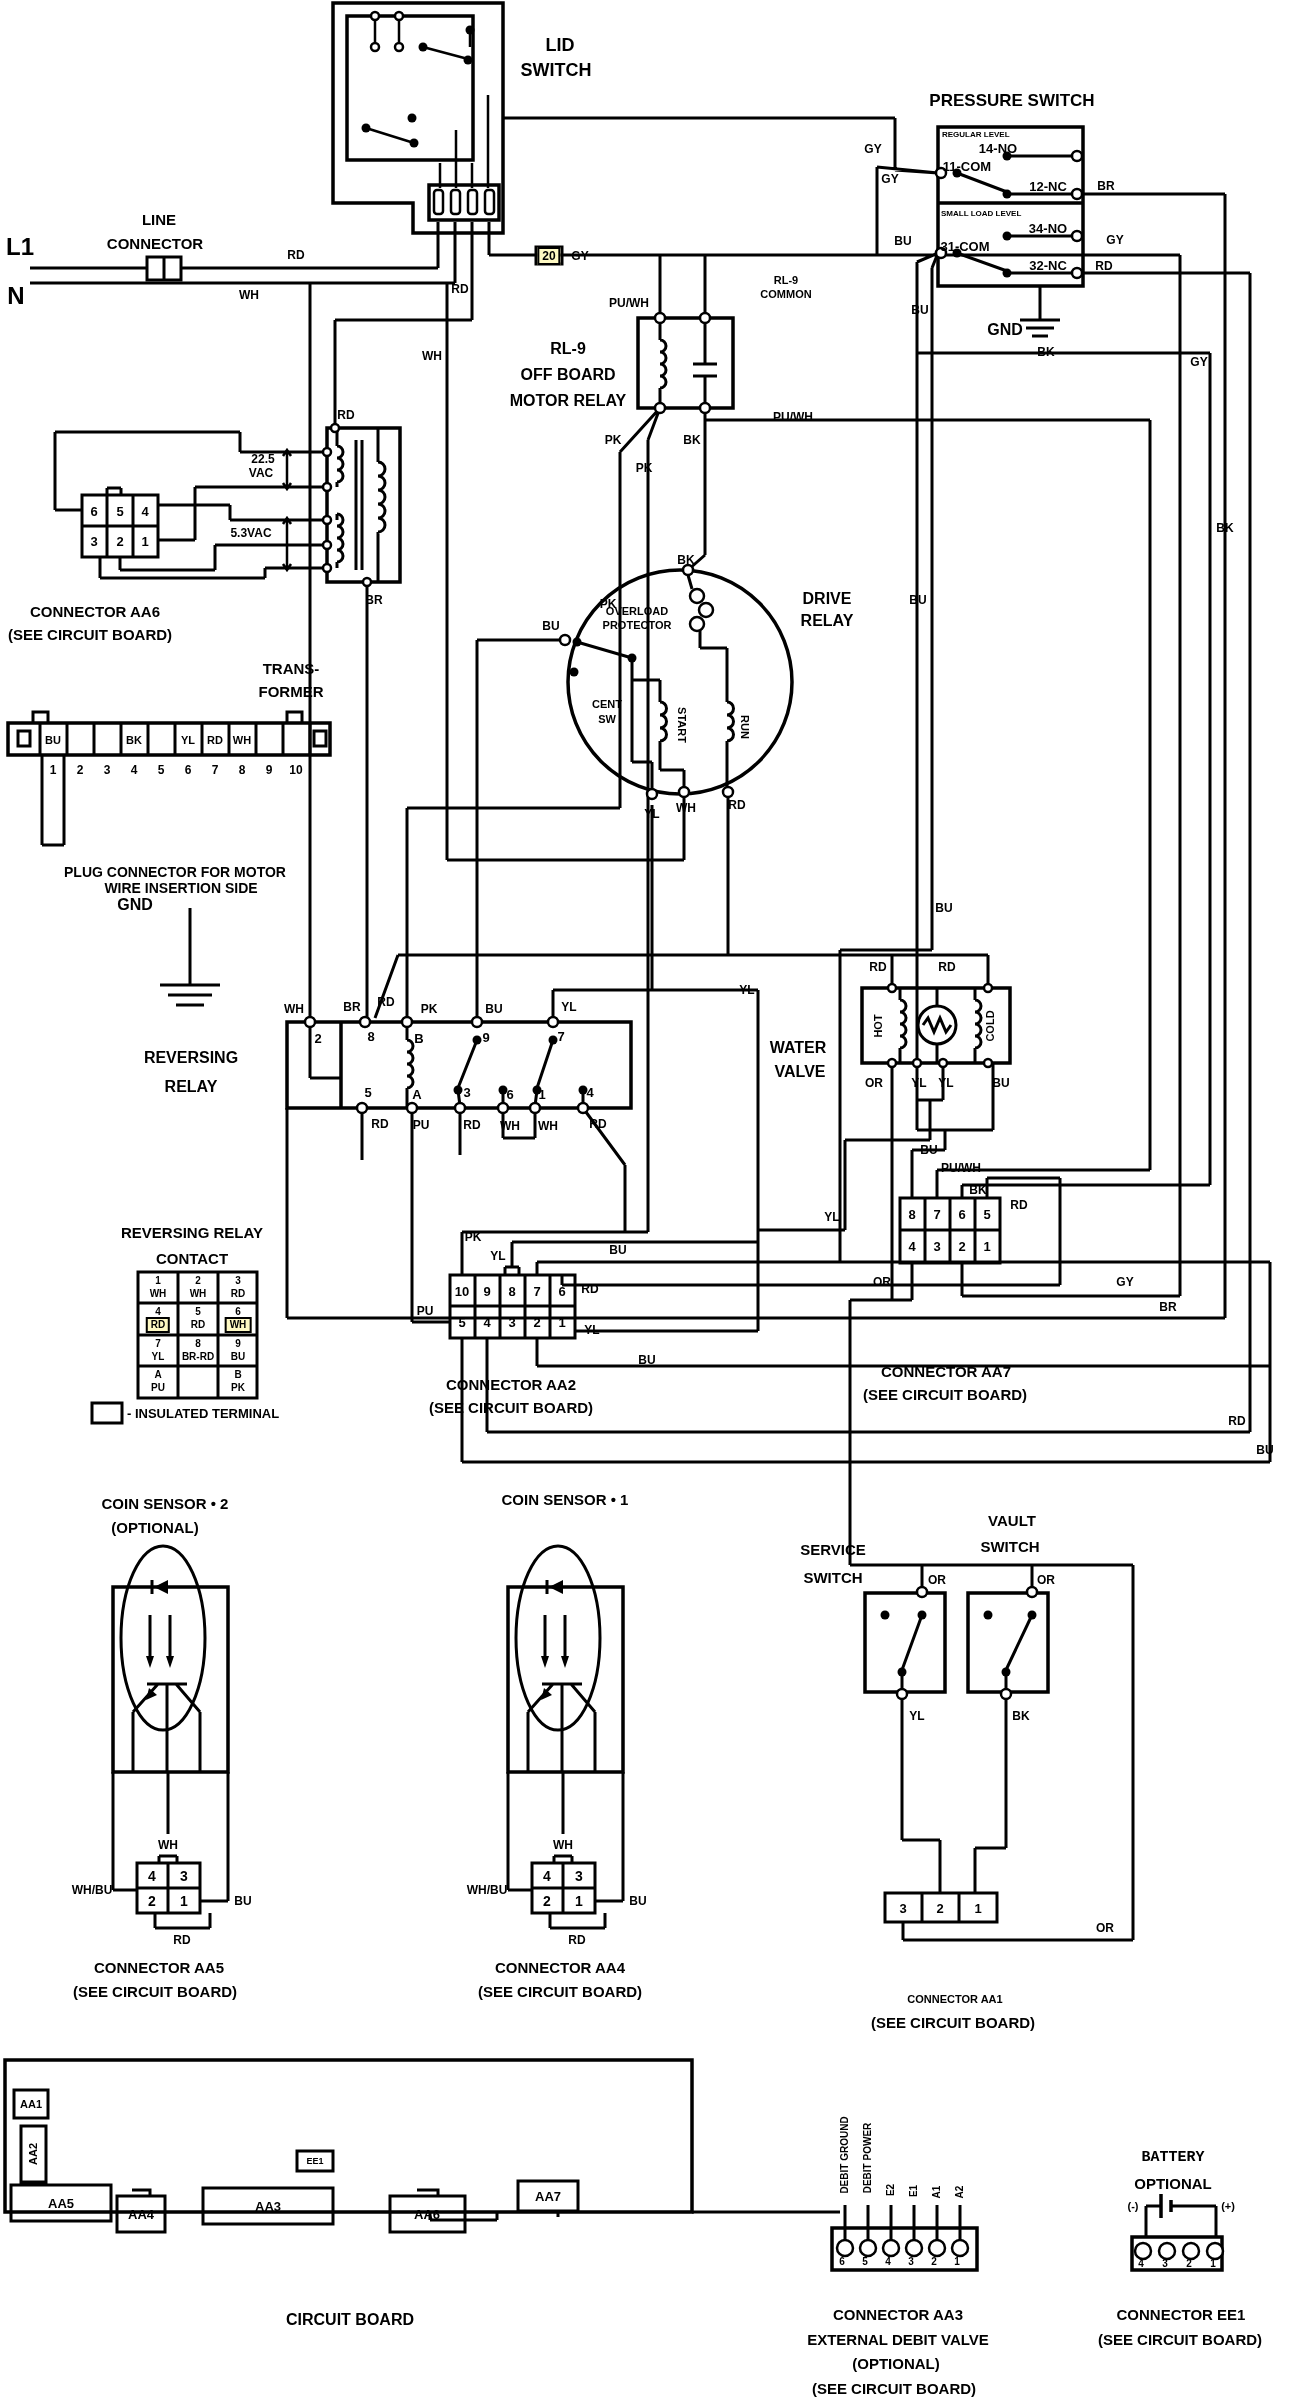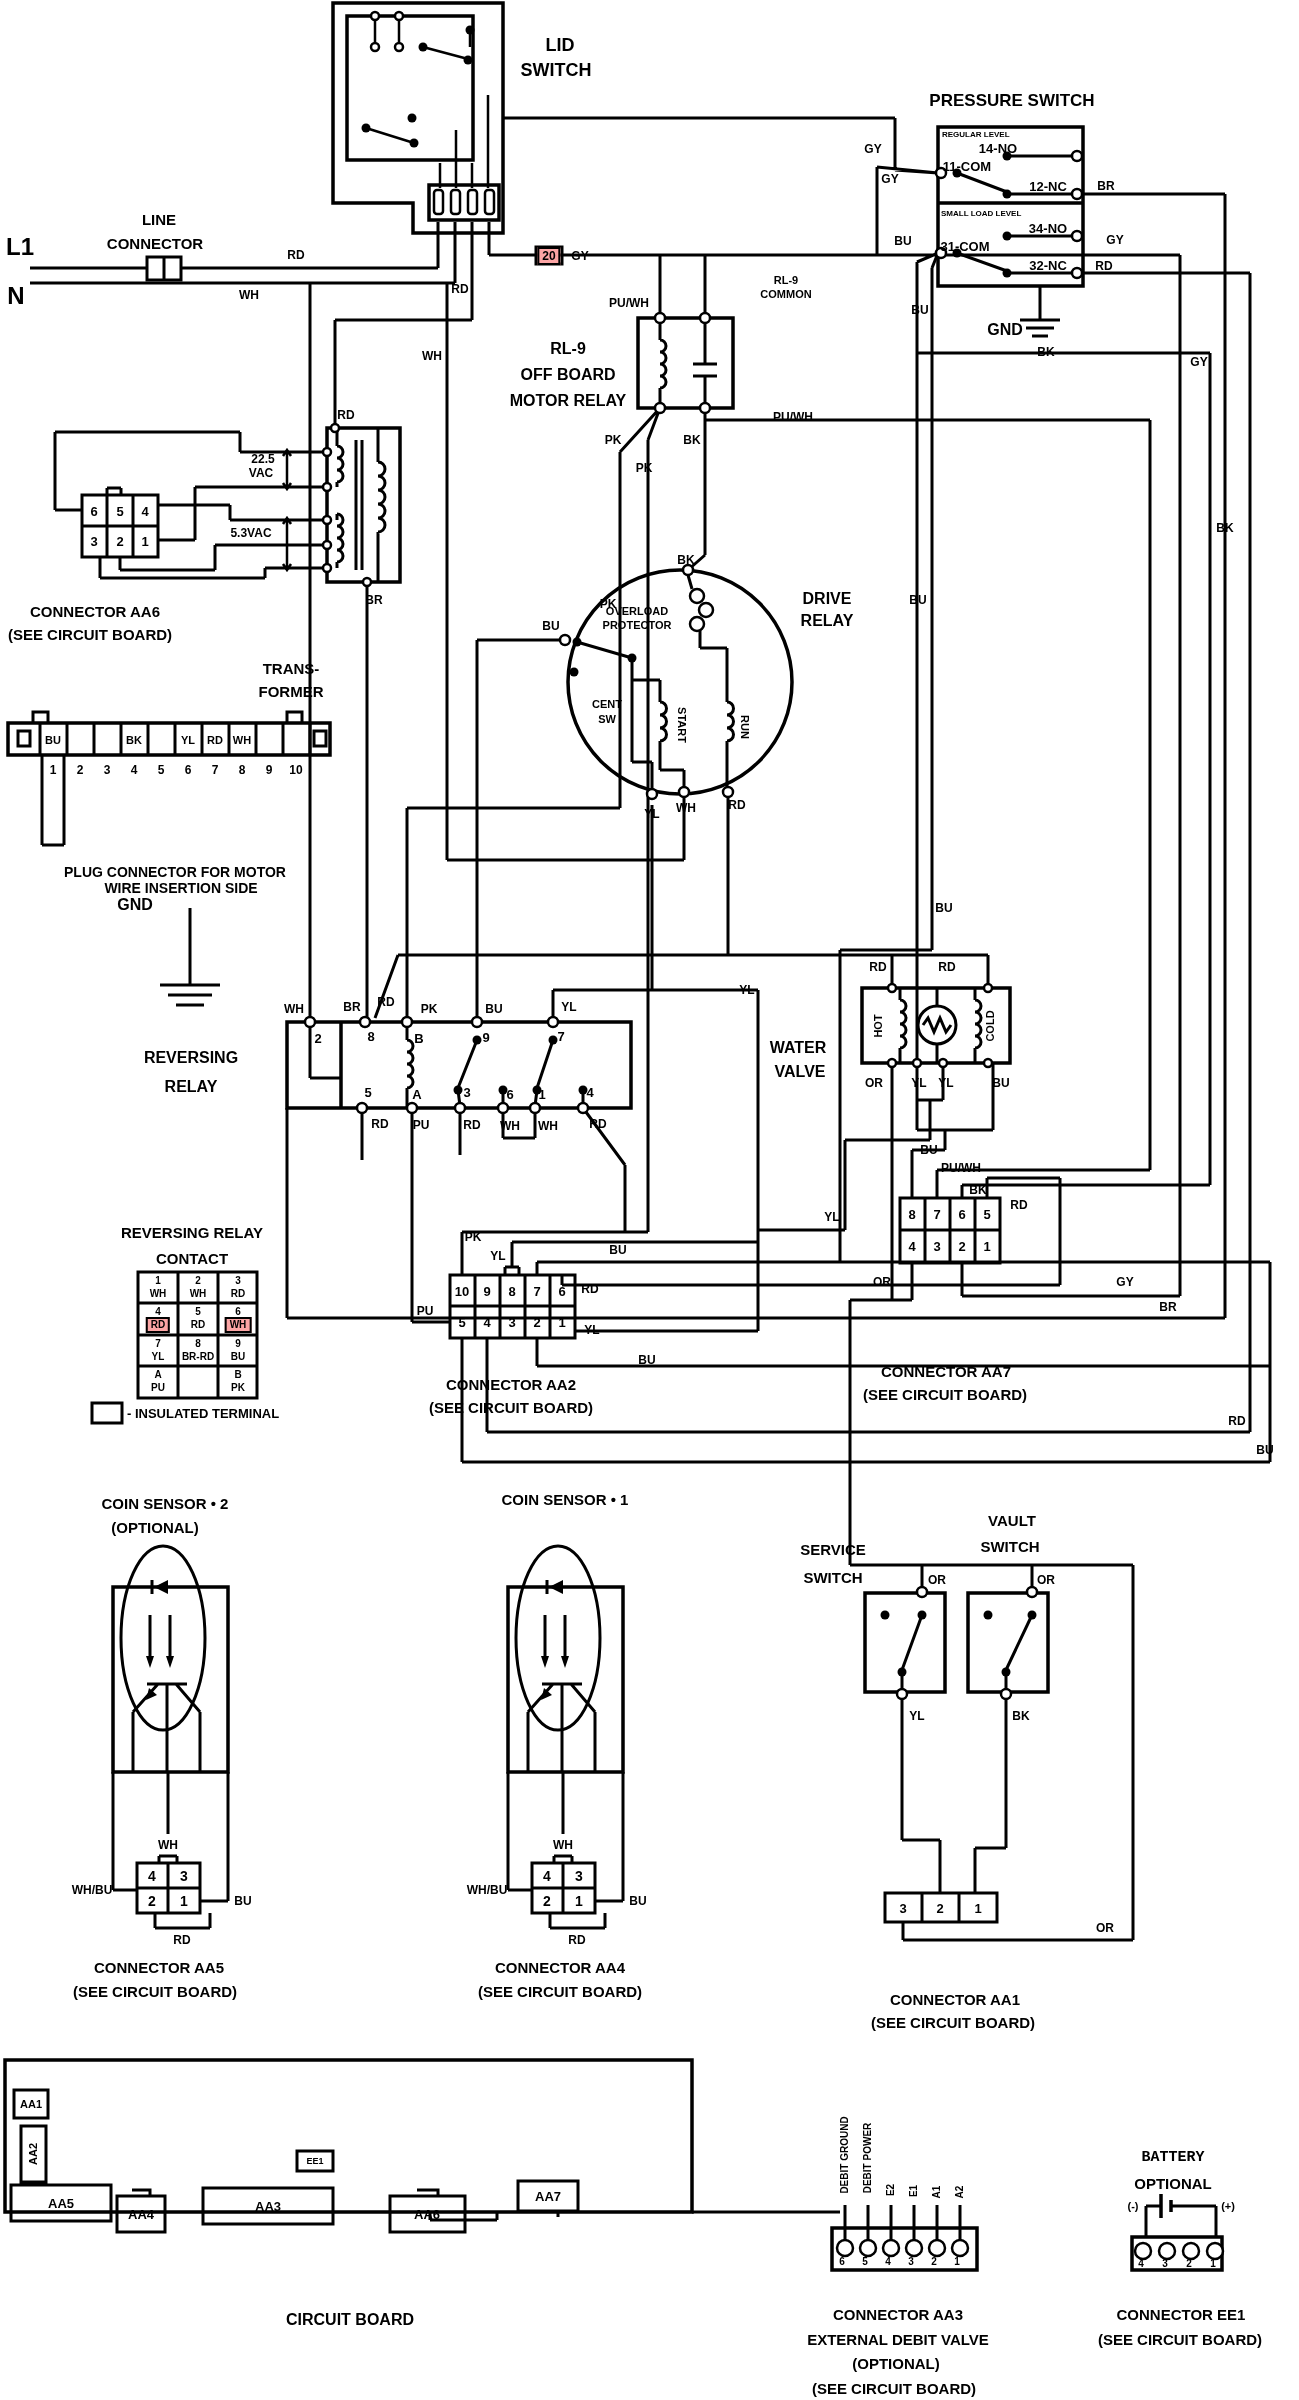--- a/index.html
+++ b/index.html
@@ -2,21 +2,21 @@
 <html><head>
 <meta charset="utf-8">
 <style>
   html,body{margin:0;padding:0;background:#fff;}
   #diagram{position:relative;width:1299px;height:2400px;background:#ffffff;overflow:hidden;
     font-family:"Liberation Sans",sans-serif;}
   #art{position:absolute;left:0;top:0;}
   .lbl{position:absolute;transform:translate(-50%,-50%);font-family:"Liberation Sans",sans-serif;
     font-weight:bold;color:#000;white-space:nowrap;line-height:1;background:transparent;}
   .lbl.left{transform:translate(0,-50%);}
-  .lbl.boxed{border:2.5px solid #000;padding:1px 3px;background:#fca5a5;}
+  .lbl.boxed{border:2.5px solid #000;padding:1px 3px;background:#fef9c3;}
 </style>
 </head>
 <body>
 
 <div id="diagram" style="width: 1299px; height: 2400px; background: rgb(255, 255, 255);">
   <svg id="art" width="1299" height="2400" viewBox="0 0 1299 2400" fill="none" stroke="#000">
 
     <path stroke-width="3" d="
       M30,268 H147 M181,268 H438 M438,222 V268 M30,283 H455 M455,222 V283
       M472,222 V320 M472,320 H335 M335,320 V428
@@ -305,21 +305,21 @@
     <div class="lbl" style="left: 155px; top: 1527px; font-size: 15px; color: rgb(0, 0, 0);">(OPTIONAL)</div>
     <div class="lbl" style="left: 565px; top: 1499px; font-size: 15px; color: rgb(0, 0, 0);">COIN  SENSOR  •  1</div>
     <div class="lbl" style="left: 833px; top: 1549px; font-size: 15px; color: rgb(0, 0, 0);">SERVICE</div>
     <div class="lbl" style="left: 833px; top: 1577px; font-size: 15px; color: rgb(0, 0, 0);">SWITCH</div>
     <div class="lbl" style="left: 1012px; top: 1520px; font-size: 15px; color: rgb(0, 0, 0);">VAULT</div>
     <div class="lbl" style="left: 1010px; top: 1546px; font-size: 15px; color: rgb(0, 0, 0);">SWITCH</div>
     <div class="lbl" style="left: 159px; top: 1967px; font-size: 15px; color: rgb(0, 0, 0);">CONNECTOR  AA5</div>
     <div class="lbl" style="left: 155px; top: 1991px; font-size: 15px; color: rgb(0, 0, 0);">(SEE  CIRCUIT  BOARD)</div>
     <div class="lbl" style="left: 560px; top: 1967px; font-size: 15px; color: rgb(0, 0, 0);">CONNECTOR  AA4</div>
     <div class="lbl" style="left: 560px; top: 1991px; font-size: 15px; color: rgb(0, 0, 0);">(SEE  CIRCUIT  BOARD)</div>
-    <div class="lbl" style="left: 955px; top: 1999px; font-size: 15px; color: rgb(0, 0, 0);">CONNECTOR  AA1</div>
+    <div class="lbl" style="left: 955px; top: 1999px; font-size: 11px; color: rgb(0, 0, 0);">CONNECTOR  AA1</div>
     <div class="lbl" style="left: 953px; top: 2022px; font-size: 15px; color: rgb(0, 0, 0);">(SEE  CIRCUIT  BOARD)</div>
     <div class="lbl" style="left: 350px; top: 2320px; font-size: 16px; color: rgb(0, 0, 0);">CIRCUIT  BOARD</div>
     <div class="lbl" style="left: 898px; top: 2314px; font-size: 15px; color: rgb(0, 0, 0);">CONNECTOR  AA3</div>
     <div class="lbl" style="left: 898px; top: 2339px; font-size: 15px; color: rgb(0, 0, 0);">EXTERNAL  DEBIT  VALVE</div>
     <div class="lbl" style="left: 896px; top: 2363px; font-size: 15px; color: rgb(0, 0, 0);">(OPTIONAL)</div>
     <div class="lbl" style="left: 894px; top: 2388px; font-size: 15px; color: rgb(0, 0, 0);">(SEE  CIRCUIT  BOARD)</div>
     <div class="lbl" style="left: 1173px; top: 2157px; font-size: 15px; color: rgb(0, 0, 0); font-family: Liberation Mono, monospace;">BATTERY</div>
     <div class="lbl" style="left: 1173px; top: 2183px; font-size: 15px; color: rgb(0, 0, 0);">OPTIONAL</div>
     <div class="lbl" style="left: 1181px; top: 2314px; font-size: 15px; color: rgb(0, 0, 0);">CONNECTOR  EE1</div>
     <div class="lbl" style="left: 1180px; top: 2339px; font-size: 15px; color: rgb(0, 0, 0);">(SEE  CIRCUIT  BOARD)</div>

